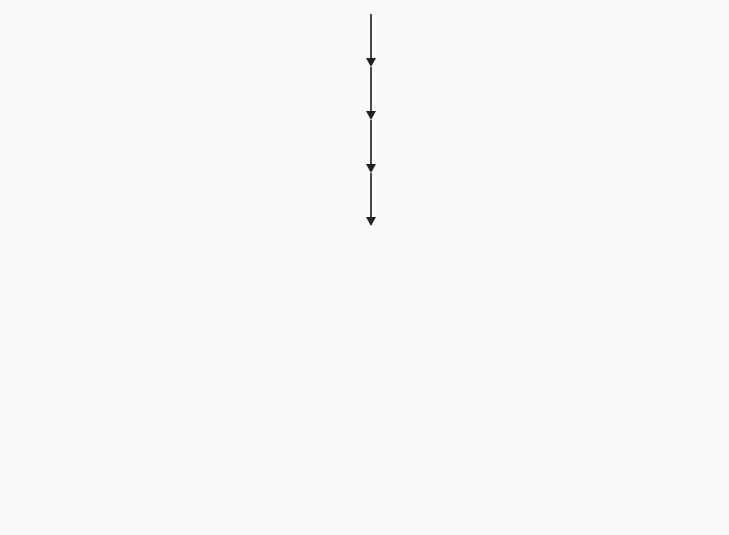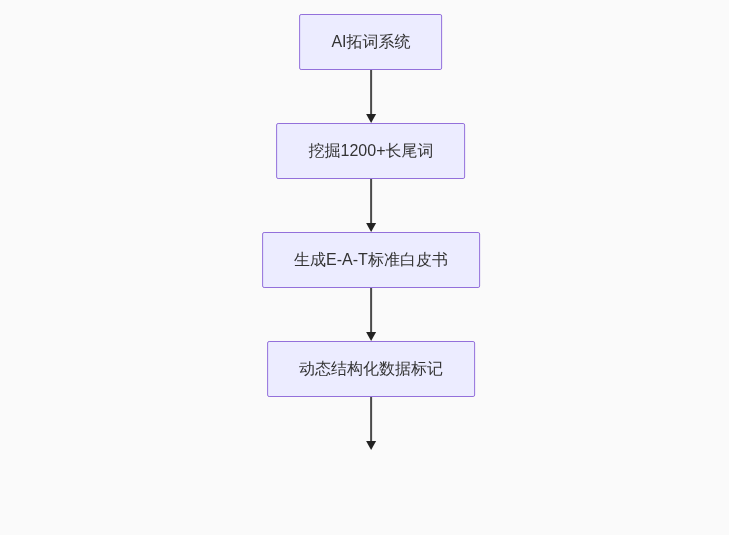--- a/index.html
+++ b/index.html
@@ -57,50 +57,38 @@
     border-left: 5px solid transparent;
     border-right: 5px solid transparent;
     border-top: 9px solid #222222;
   }
 </style>
 </head>
 <body>
 
 <div class="flowchart">
 
-  <div class="flow-node">
-    <span>AI拓词系统</span>
-  </div>
 
   <div class="flow-arrow">
     <div class="shaft"></div>
     <div class="head"></div>
   </div>
 
-  <div class="flow-node">
-    <span>挖掘1200+长尾词</span>
-  </div>
 
   <div class="flow-arrow">
     <div class="shaft"></div>
     <div class="head"></div>
   </div>
 
-  <div class="flow-node">
-    <span>生成E-A-T标准白皮书</span>
-  </div>
 
   <div class="flow-arrow">
     <div class="shaft"></div>
     <div class="head"></div>
   </div>
 
-  <div class="flow-node">
-    <span>动态结构化数据标记</span>
-  </div>
 
   <div class="flow-arrow">
     <div class="shaft"></div>
     <div class="head"></div>
   </div>
 
 
 </div>
 
 </body></html>

